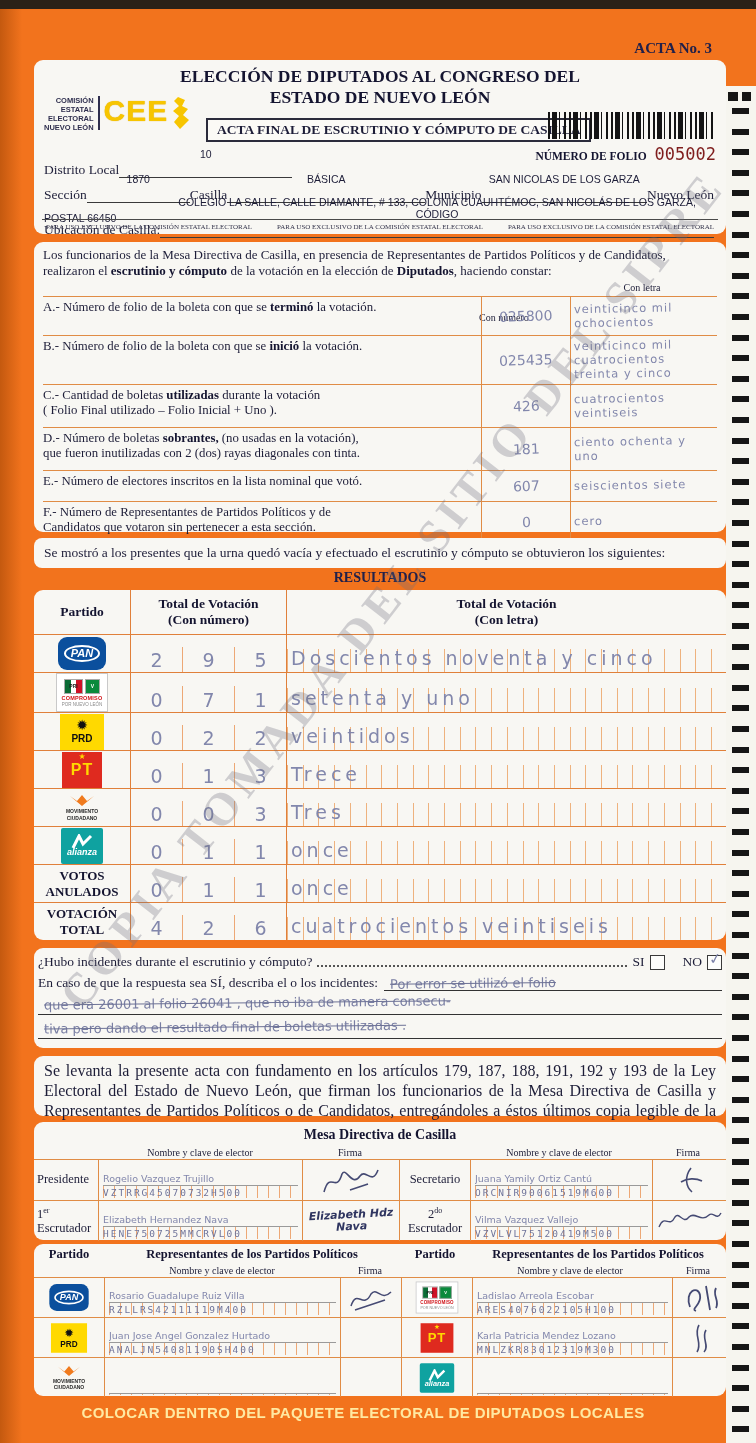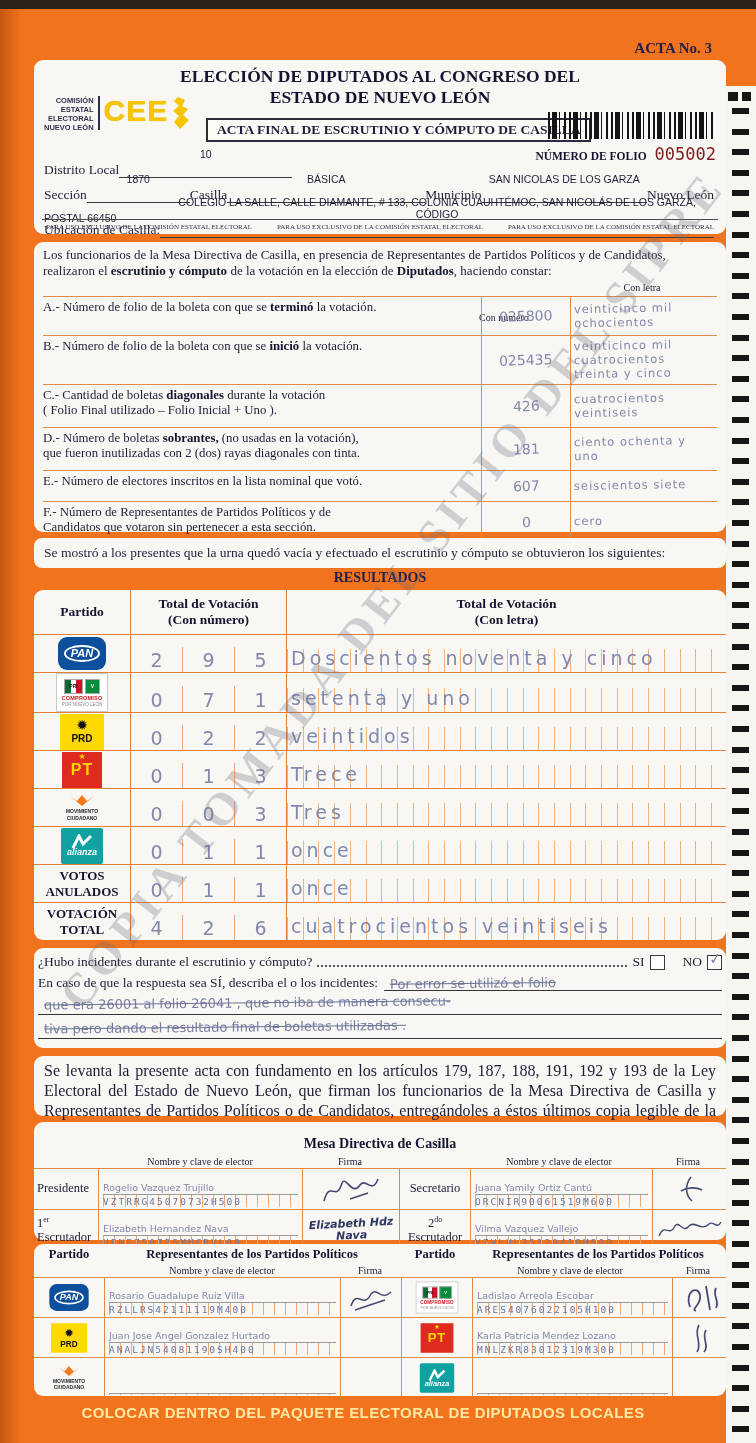--- a/index.html
+++ b/index.html
@@ -132,21 +132,21 @@
   .inc-full{border-bottom:1.3px solid #333;margin-top:3px;height:20px;}
   .struck{font-family:"DejaVu Sans",cursive,sans-serif;color:#787da2;font-size:13px;
       text-decoration:line-through;text-decoration-color:#6d7296;white-space:nowrap;display:block;
       transform:rotate(-0.6deg);padding-left:6px;}
 
   
   .p-legal{top:1056px;height:60px;padding:5px 10px;box-sizing:border-box;font-size:16px;line-height:1.26;text-align:justify;}
 
   
   .p-mesa{top:1122px;height:118px;}
-  .mesa-title{text-align:center;font-weight:bold;font-size:14px;padding-top:14px;color:#141430;}
+  .mesa-title{text-align:center;font-weight:bold;font-size:14px;padding-top:5px;color:#141430;}
   .mesa-sub{display:flex;font-size:10px;height:15px;align-items:flex-end;padding-bottom:1px;}
   .ms1{flex:0 0 64px;} .ms2{flex:0 0 204px;text-align:center;} .ms3{flex:0 0 96px;text-align:center;}
   .ms4{flex:0 0 70px;} .ms5{flex:0 0 182px;text-align:center;} .ms6{flex:1;text-align:center;}
   .mesa-row{display:flex;border-top:1px solid #e08c45;height:40px;}
   .role{flex:0 0 64px;display:flex;flex-direction:column;align-items:flex-start;justify-content:center;
       font-size:12.5px;padding-left:3px;box-sizing:border-box;line-height:1.05;}
   .role2{flex:0 0 70px;border-left:1px solid #e08c45;display:flex;flex-direction:column;align-items:center;
       justify-content:center;font-size:12.5px;line-height:1.05;}
   .mname{flex:0 0 204px;border-left:1px solid #e08c45;padding:2px 4px;display:flex;flex-direction:column;
       justify-content:flex-end;box-sizing:border-box;overflow:hidden;}
@@ -268,21 +268,21 @@
     <div class="af-row" style="height:48px;">
       <div class="af-label"><span>B.- Número de folio de la boleta con que se </span><b>inició</b><span> la votación.</span></div>
       <div class="af-num">
           <span class="hand">025435</span>
         </div>
       <div class="af-letra">
           <span class="hand">veinticinco mil cuatrocientos treinta y cinco</span>
         </div>
     </div>
     <div class="af-row" style="height:42px;">
-      <div class="af-label"><span>C.- Cantidad de boletas </span><b>diagonales</b><span> durante la votación</span><div>( Folio Final utilizado – Folio Inicial + Uno ).</div></div>
+      <div class="af-label"><span>C.- Cantidad de boletas </span><b>utilizadas</b><span> durante la votación</span><div>( Folio Final utilizado – Folio Inicial + Uno ).</div></div>
       <div class="af-num">
           <span class="hand">426</span>
         </div>
       <div class="af-letra">
           <span class="hand">cuatrocientos veintiseis</span>
         </div>
     </div>
     <div class="af-row" style="height:42px;">
       <div class="af-label"><span>D.- Número de boletas </span><b>sobrantes,</b><span> (no usadas en la votación),</span><div>que fueron inutilizadas con 2 (dos) rayas diagonales con tinta.</div></div>
       <div class="af-num">

